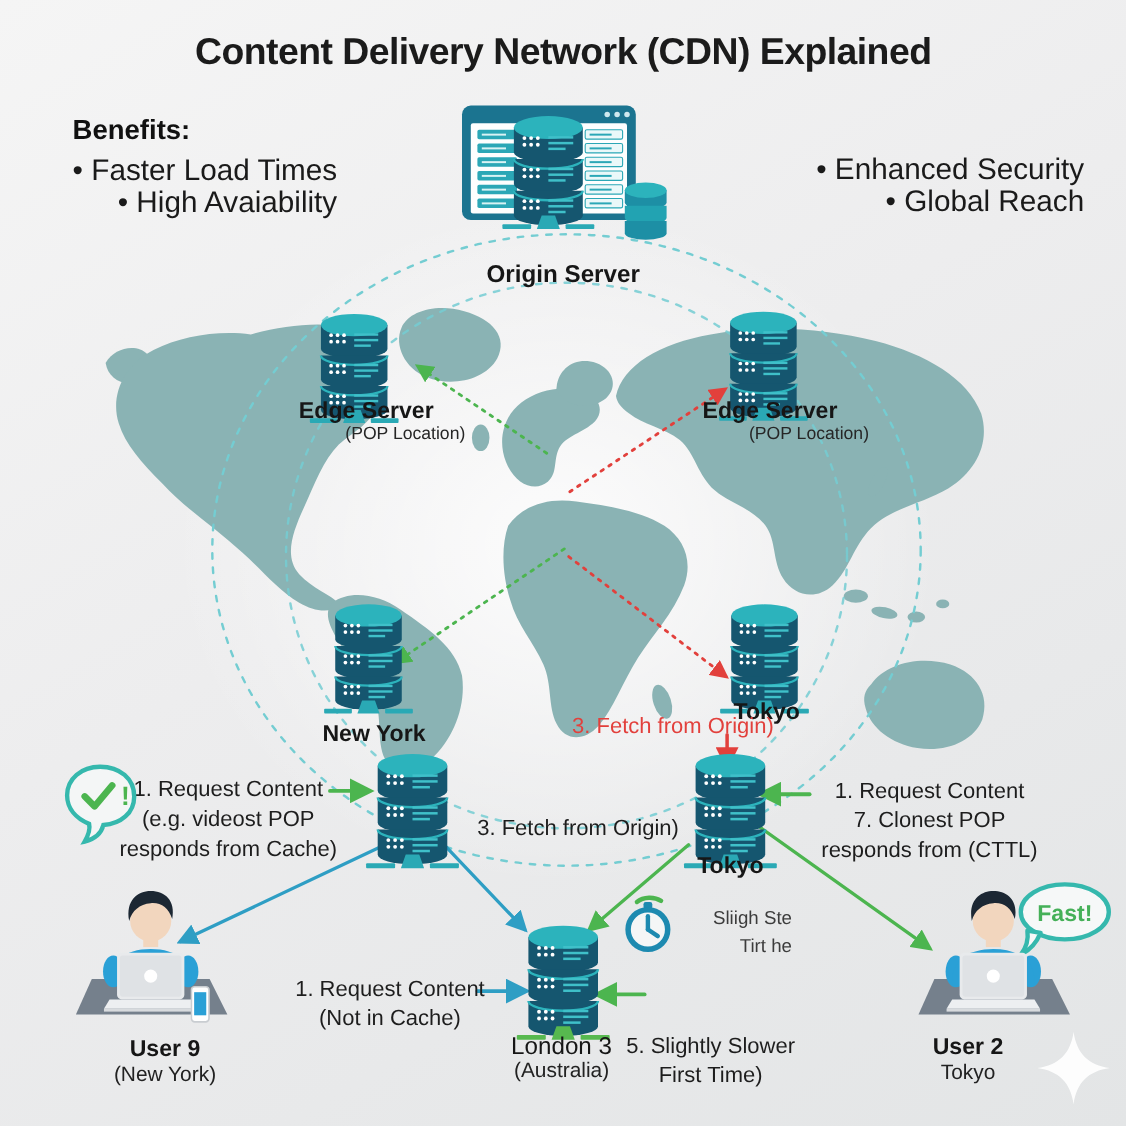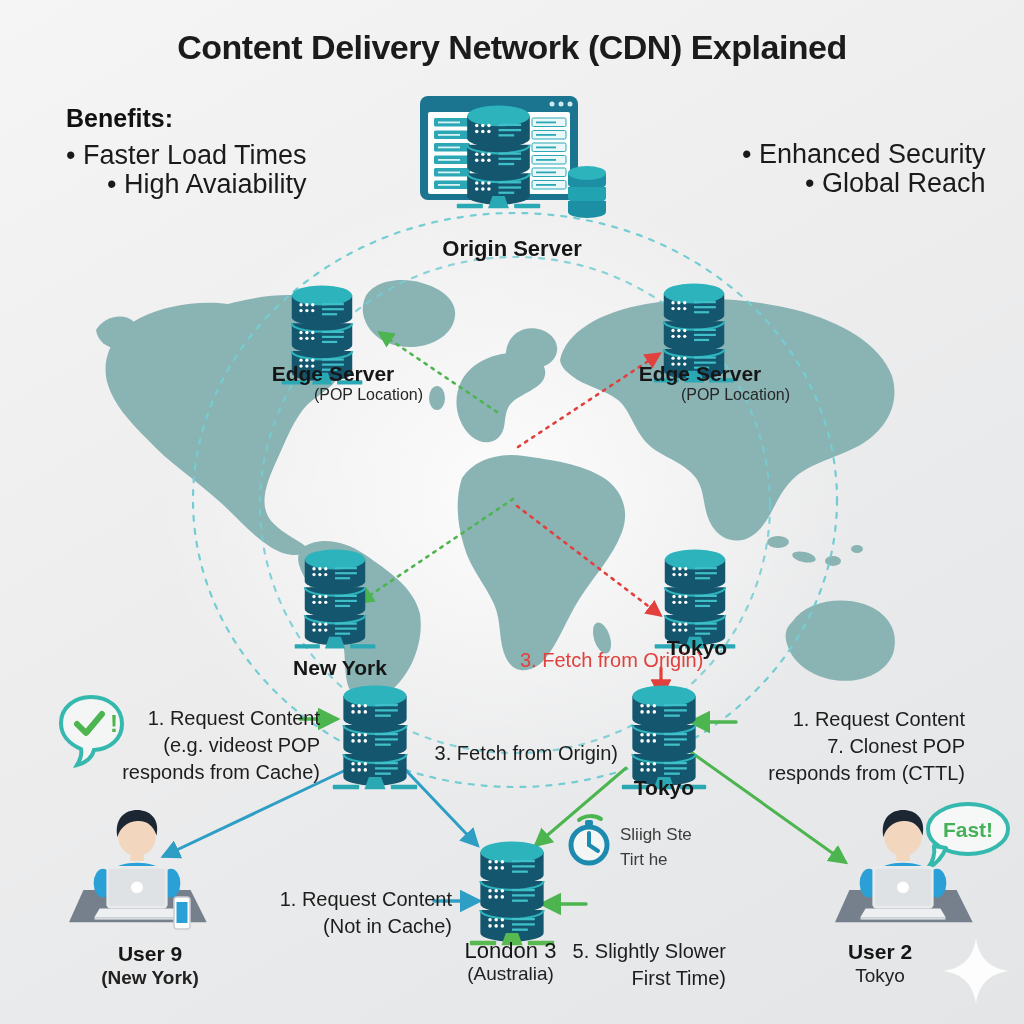--- a/index.html
+++ b/index.html
@@ -10,21 +10,21 @@
   }
   .abs{position:absolute;}
   .layer{position:absolute;left:0;top:0;width:1024px;height:1024px;pointer-events:none;}
   .page-title{left:0;top:28px;width:1024px;text-align:center;font-size:34px;font-weight:700;letter-spacing:-.5px;color:#1b1b1b;}
   .benefits-heading{font-size:25px;font-weight:700;color:#111;}
   ul.benefit-list{list-style:none;margin:0;padding:0;}
   ul.benefit-list li{font-size:27px;line-height:29px;color:#1a1a1a;text-align:right;}
   ul.benefit-list li::before{content:"• ";}
   .node-label{font-weight:700;font-size:21px;text-align:center;color:#161616;}
   .node-sublabel{font-weight:400;font-size:16px;text-align:right;color:#262626;}
-  .annotation{font-size:20px;line-height:27px;color:#1d1d1d;text-align:right;}
+  .annotation{font-size:20px;line-height:27px;color:#1d1d1d;text-align:center;}
   .annotation.red{color:#e2403c;text-align:left;}
   .clock-note{font-size:17px;line-height:25px;color:#3c3c3c;text-align:left;}
   .user-label{font-size:21px;font-weight:600;text-align:center;color:#161616;}
   .user-sublabel{font-size:19px;font-weight:400;text-align:center;color:#222;}
 </style>
 </head>
 <body>
 
 <div class="canvas">
 
@@ -278,21 +278,21 @@
     <div>First Time)</div>
   </div>
 
   <svg class="abs" style="left:563px;top:812px;" width="52" height="58" viewBox="0 0 52 58">
     <path d="M16,8 C22,3 32,3 38,7" stroke="#4CB54F" stroke-width="4" fill="none" stroke-linecap="round"></path>
     <rect x="22" y="8" width="8" height="6" rx="2" fill="#1D8AB0"></rect>
     <circle cx="26" cy="33" r="18" fill="#F4F6F6" stroke="#1D8AB0" stroke-width="5"></circle>
     <line x1="26" y1="33" x2="26" y2="21" stroke="#1D8AB0" stroke-width="4" stroke-linecap="round"></line>
     <line x1="26" y1="33" x2="35" y2="39" stroke="#1D8AB0" stroke-width="4" stroke-linecap="round"></line>
   </svg>
-  <div class="abs clock-note" style="left:620px;top:822px;width:100px;">
+  <div class="abs clock-note" style="left:620px;top:822px;width:100px;text-align:right;">
     <div>Sliigh Ste</div>
     <div>Tirt he</div>
   </div>
 
   <svg class="abs" style="left:56px;top:692px;" width="70" height="76" viewBox="0 0 70 76">
     <path d="M35,5 C53,5 66,16 66,32 C66,47 54,57 38,58 C36,66 29,71 21,73 C25,66 26,61 25,57 C13,52 5,43 5,31 C5,16 18,5 35,5 Z" fill="#F4F6F6" stroke="#35B8AD" stroke-width="4"></path>
     <path d="M21,32 L30,41 L46,22" stroke="#4CB54F" stroke-width="6" fill="none" stroke-linecap="round" stroke-linejoin="round"></path>
     <text x="54" y="40" font-size="24" font-weight="700" fill="#4CB54F" font-family="Liberation Sans, sans-serif">!</text>
   </svg>
 
@@ -303,21 +303,21 @@
   </svg>
 
   <svg class="abs" style="left:52px;top:793px;" width="170" height="136">
       <use href="#person" width="170" height="136"></use>
     </svg>
   <svg class="abs" style="left:173px;top:896px;" width="18" height="34" viewBox="0 0 18 34">
     <rect x="1" y="1" width="16" height="32" rx="3" fill="#ffffff" stroke="#C9CDD1" stroke-width="1.5"></rect>
     <rect x="3.5" y="6" width="11" height="21" fill="#2AA0D6"></rect>
   </svg>
   <div class="abs user-label" style="left:70px;top:942px;width:160px;">User 9</div>
-  <div class="abs user-sublabel" style="left:70px;top:967px;width:160px;font-weight:bold;">(New York)</div>
+  <div class="abs user-sublabel" style="left:70px;top:967px;width:160px;">(New York)</div>
 
   <svg class="abs" style="left:818px;top:793px;" width="170" height="136">
       <use href="#person" width="170" height="136"></use>
     </svg>
   <div class="abs user-label" style="left:800px;top:940px;width:160px;">User 2</div>
   <div class="abs user-sublabel" style="left:800px;top:965px;width:160px;">Tokyo</div>
 
   <svg class="abs" style="left:943px;top:938px;" width="66" height="66" viewBox="0 0 74 74">
     <path d="M37,0 C40,22 52,34 74,37 C52,40 40,52 37,74 C34,52 22,40 0,37 C22,34 34,22 37,0 Z" fill="#ffffff" opacity="0.92"></path>
   </svg>

